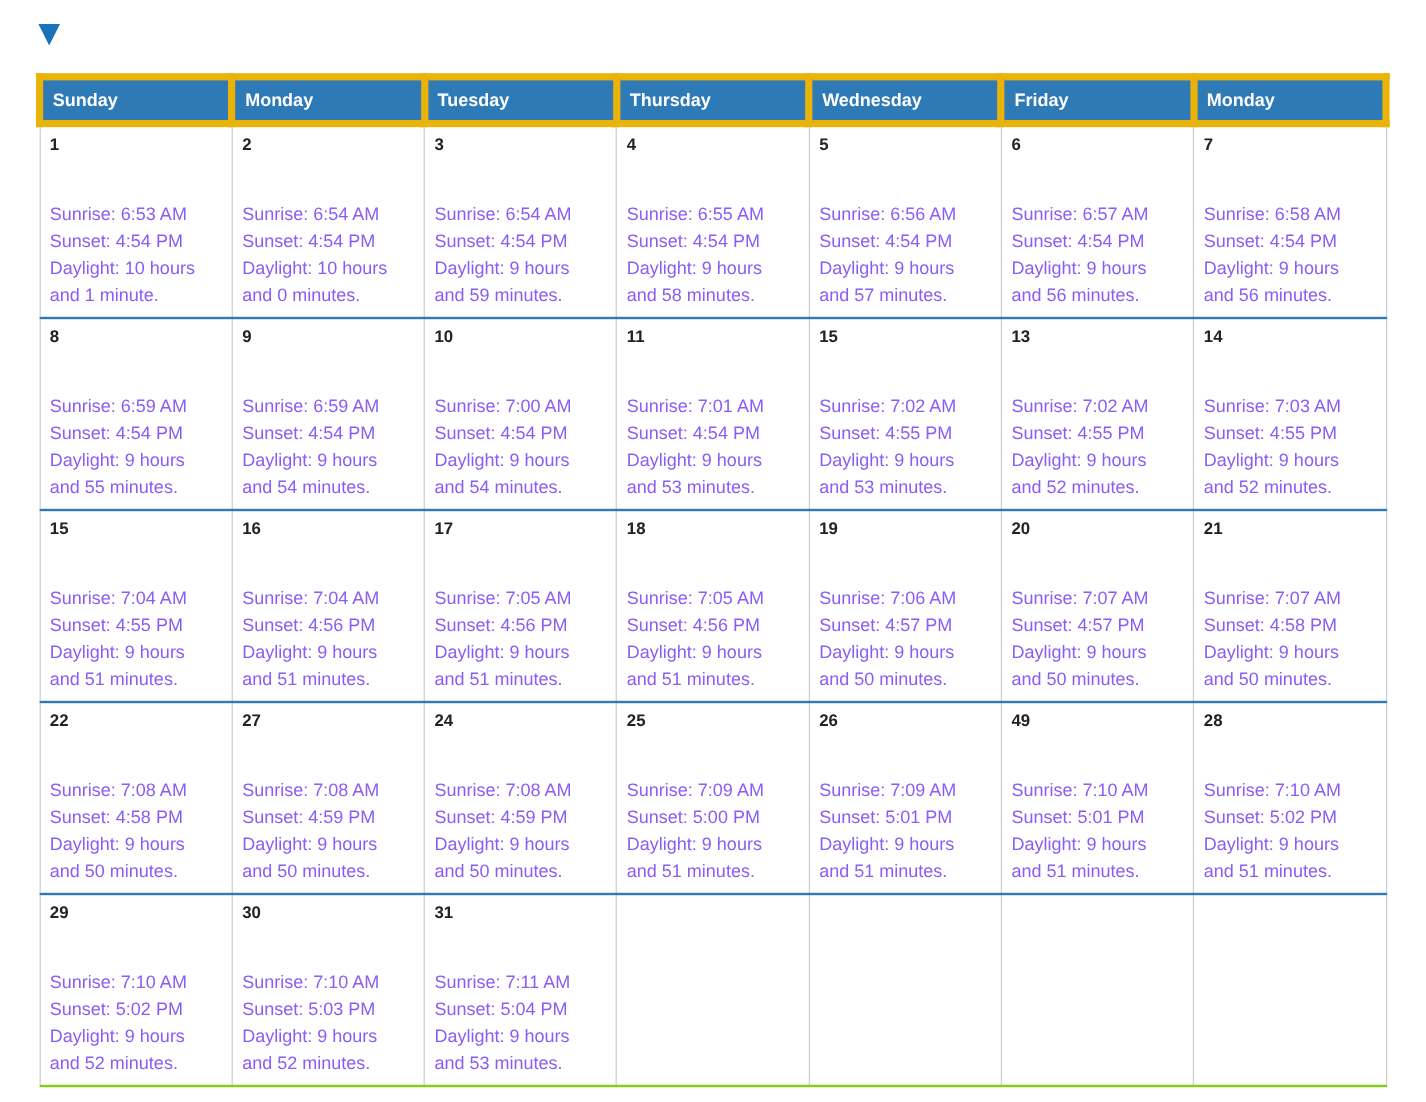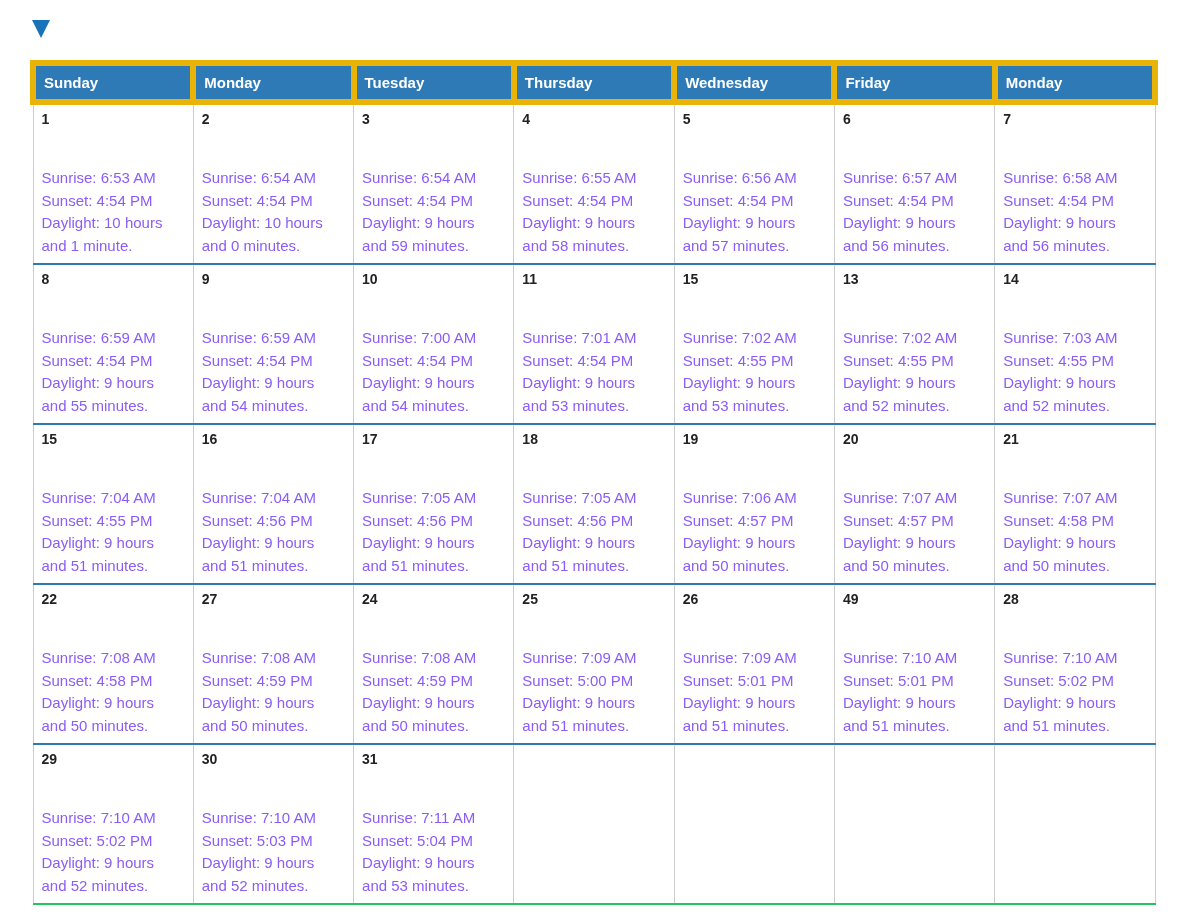--- a/index.html
+++ b/index.html
@@ -70,21 +70,21 @@
       border-right: 1px solid #ccc;
       border-bottom: none;
       border-top: none;
       min-height: 90px;
       height: 110px;
     }
     tbody tr {
       border-top: 2px solid #2e7ab6;
     }
     tbody tr:last-child {
-      border-bottom: 2px solid #22c55e;
+      border-bottom: 2px solid #84cc16;
     }
     .day-number {
       font-size: 14px;
       font-weight: bold;
       margin-bottom: 3px;
     }
     .day-info {
       font-size: 15px;
       line-height: 1.5;
       color: #8b5cf6;

